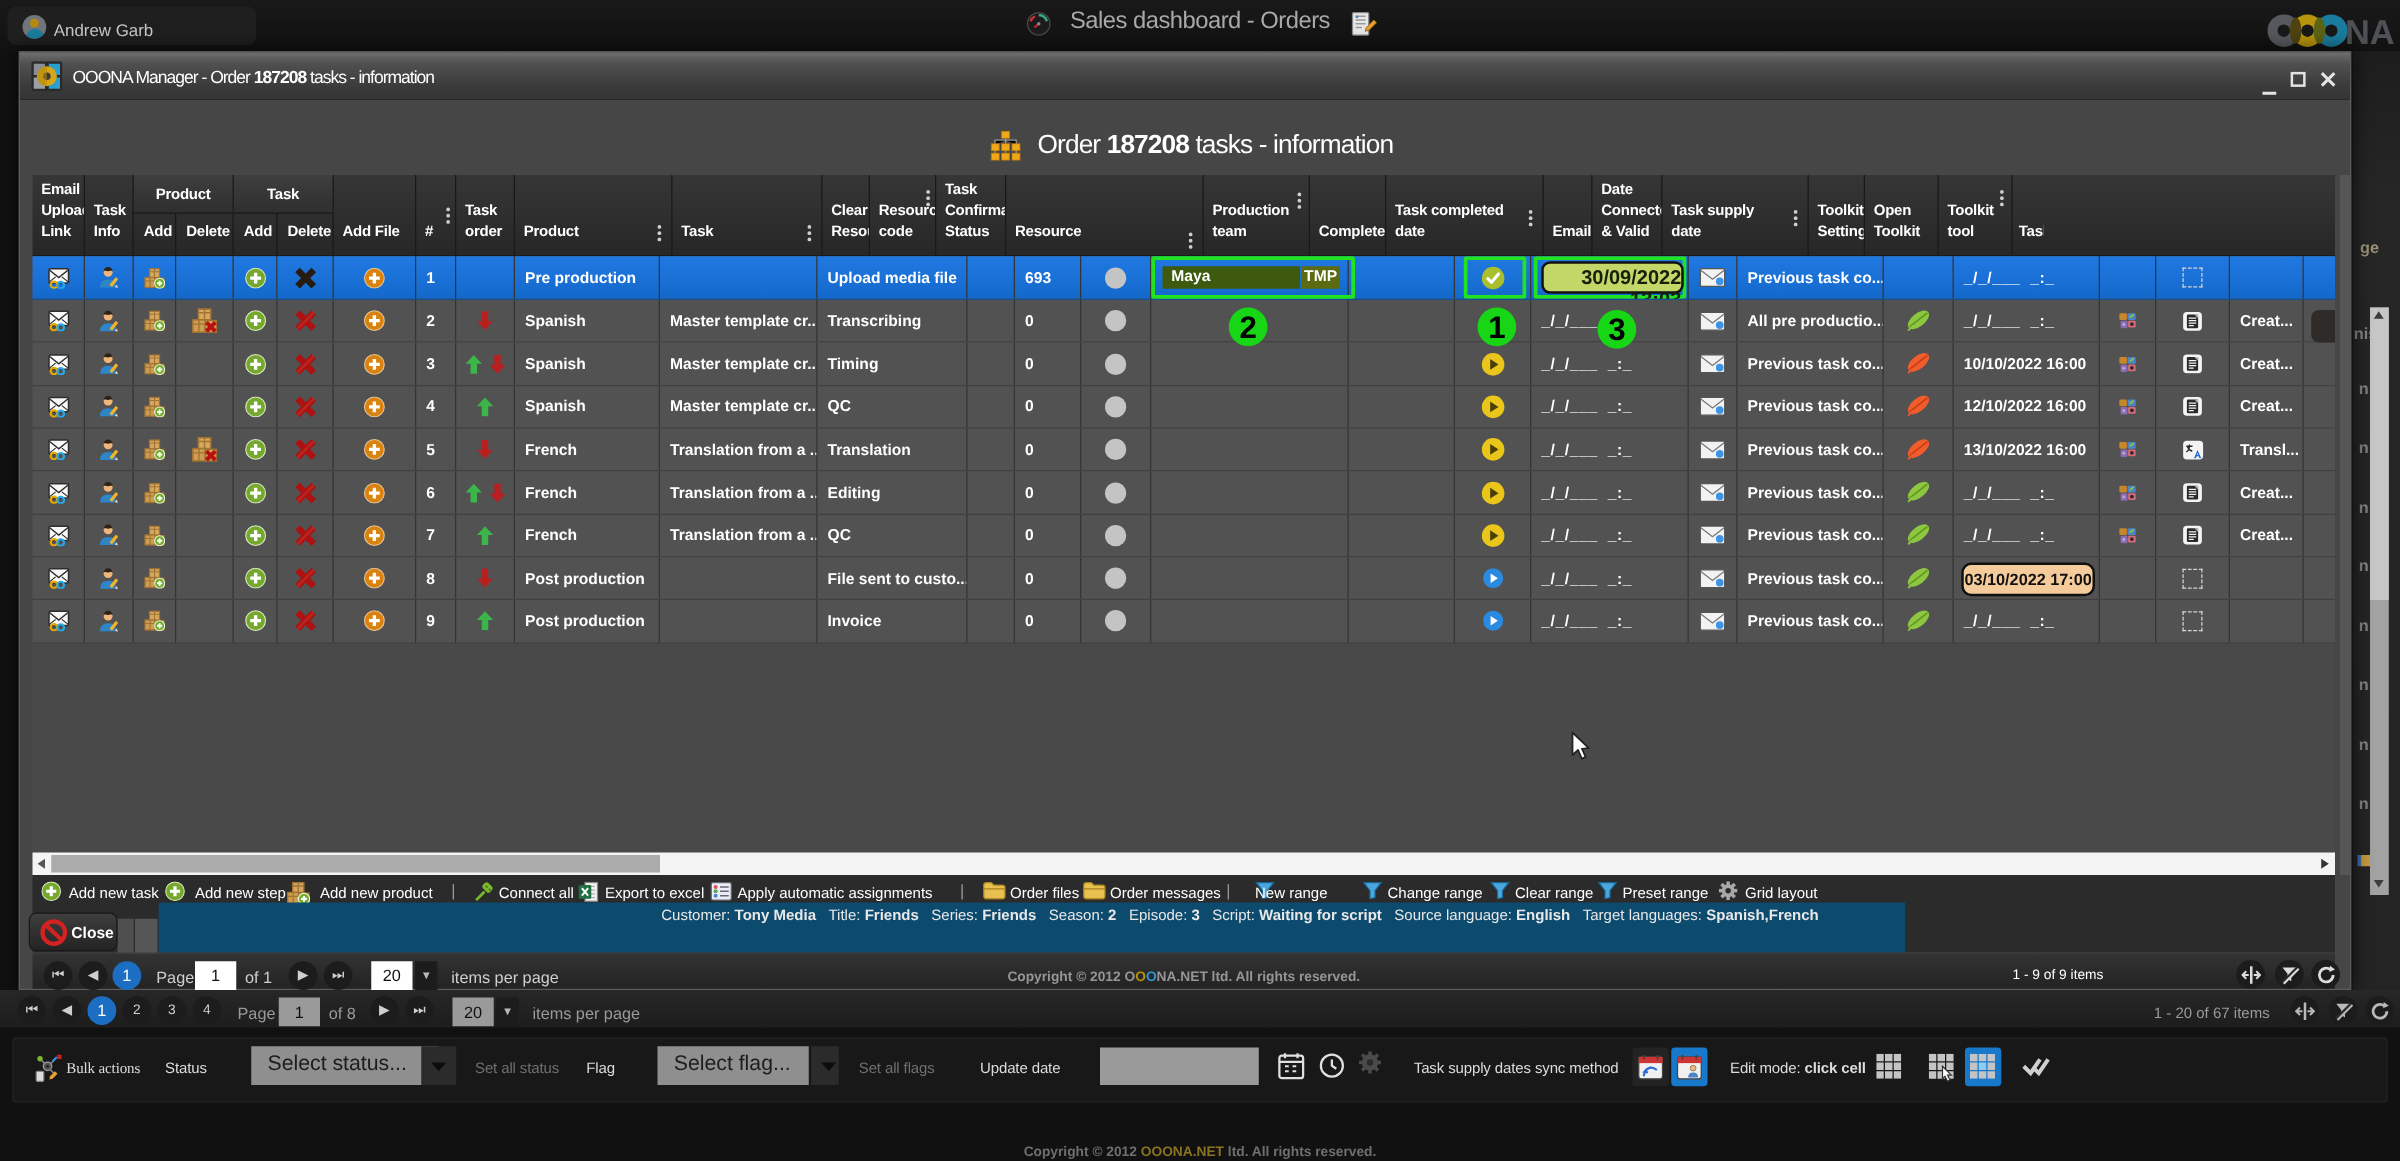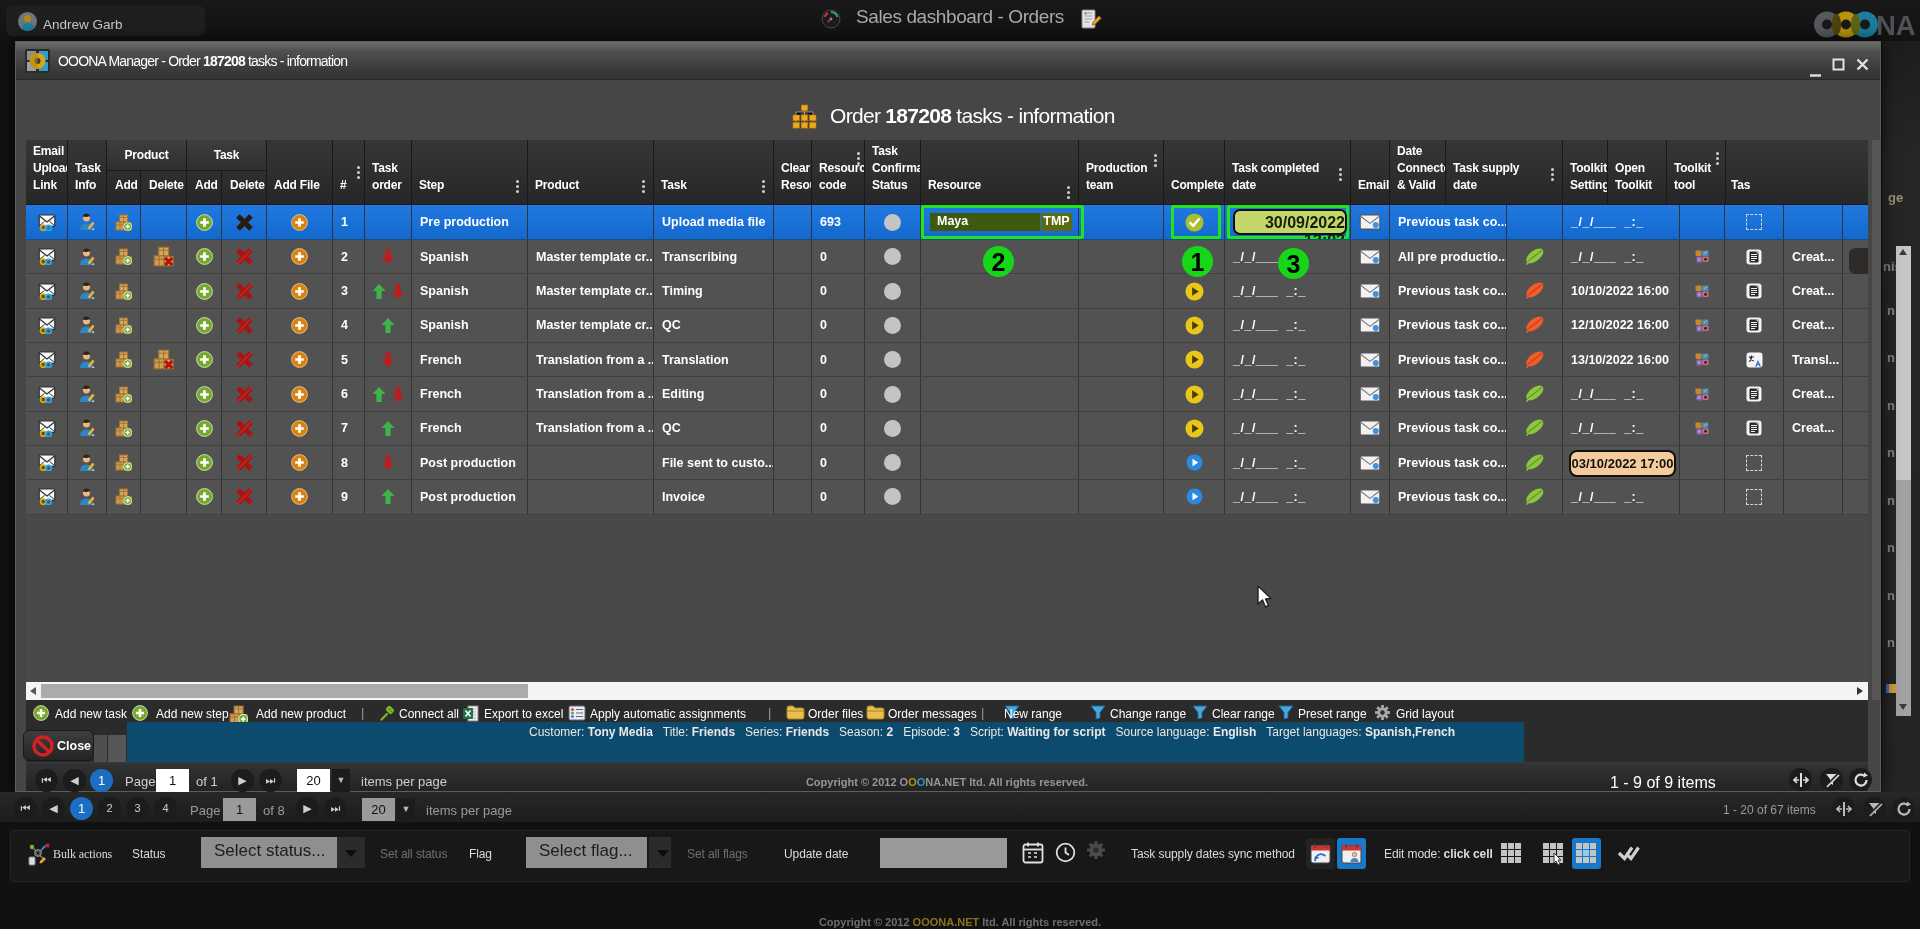--- a/index.html
+++ b/index.html
@@ -225,28 +225,20 @@
             <div class="h1">#</div>
             <span class="dots" style="right:4px;top:26px;">
               <i></i>
               <i></i>
               <i></i>
             </span>
           </div>
           <div class="hcell c9">
             <div class="h2">Task<br>order</div>
           </div>
-          <div class="hcell c10">
-            <div class="h1">Step</div>
-            <span class="dots" style="right:8px;top:40px;">
-              <i></i>
-              <i></i>
-              <i></i>
-            </span>
-          </div>
           <div class="hcell c11">
             <div class="h1">Product</div>
             <span class="dots" style="right:8px;top:40px;">
               <i></i>
               <i></i>
               <i></i>
             </span>
           </div>
           <div class="hcell c12">
             <div class="h1">Task</div>
@@ -1473,21 +1465,21 @@
         <span class="pcirc" style="left:37px;top:6px;">◀</span>
         <span class="pcirc blue" style="left:64px;top:6px;">1</span>
         <span class="ptxt" style="left:99px;">Page</span>
         <span class="pinp" style="left:130px;">1</span>
         <span class="ptxt" style="left:170px;">of 1</span>
         <span class="pcirc" style="left:205px;top:6px;">▶</span>
         <span class="pcirc" style="left:233px;top:6px;">⏭</span>
         <span class="pinp" style="left:271px;">20</span>
         <span class="parr" style="left:306px;">▼</span>
         <span class="ptxt" style="left:335px;">items per page</span>
-        <span class="ptxt" style="left:1584px;color:#fff;font-size:16px;text-align:right;">1 - 9 of 9 items</span>
+        <span class="ptxt" style="left:1584px;color:#fff;font-size:11px;text-align:right;">1 - 9 of 9 items</span>
         <span class="pcirc" style="left:1763px;top:5px;"></span>
         <span class="abs" style="left:1767px;top:9px;"><svg width="16" height="16" viewBox="0 0 16 16" style="">
             <path d="M8 1 v14" stroke="#ddd" stroke-width="2"></path>
             <path d="M6 8 L1 8 M4 5 L1 8 L4 11" stroke="#ddd" stroke-width="1.6" fill="none"></path>
             <path d="M10 8 L15 8 M12 5 L15 8 L12 11" stroke="#ddd" stroke-width="1.6" fill="none"></path>
           </svg></span>
         <span class="pcirc" style="left:1794px;top:5px;"></span>
         <span class="abs" style="left:1798px;top:9px;"><svg width="16" height="16" viewBox="0 0 16 16" style="">
             <path d="M2 2 H13 L9 7 V13 L6 11 V7 Z" fill="#ddd"></path>
             <path d="M2 14 L14 2" stroke="#2a2a2a" stroke-width="2.4"></path>

